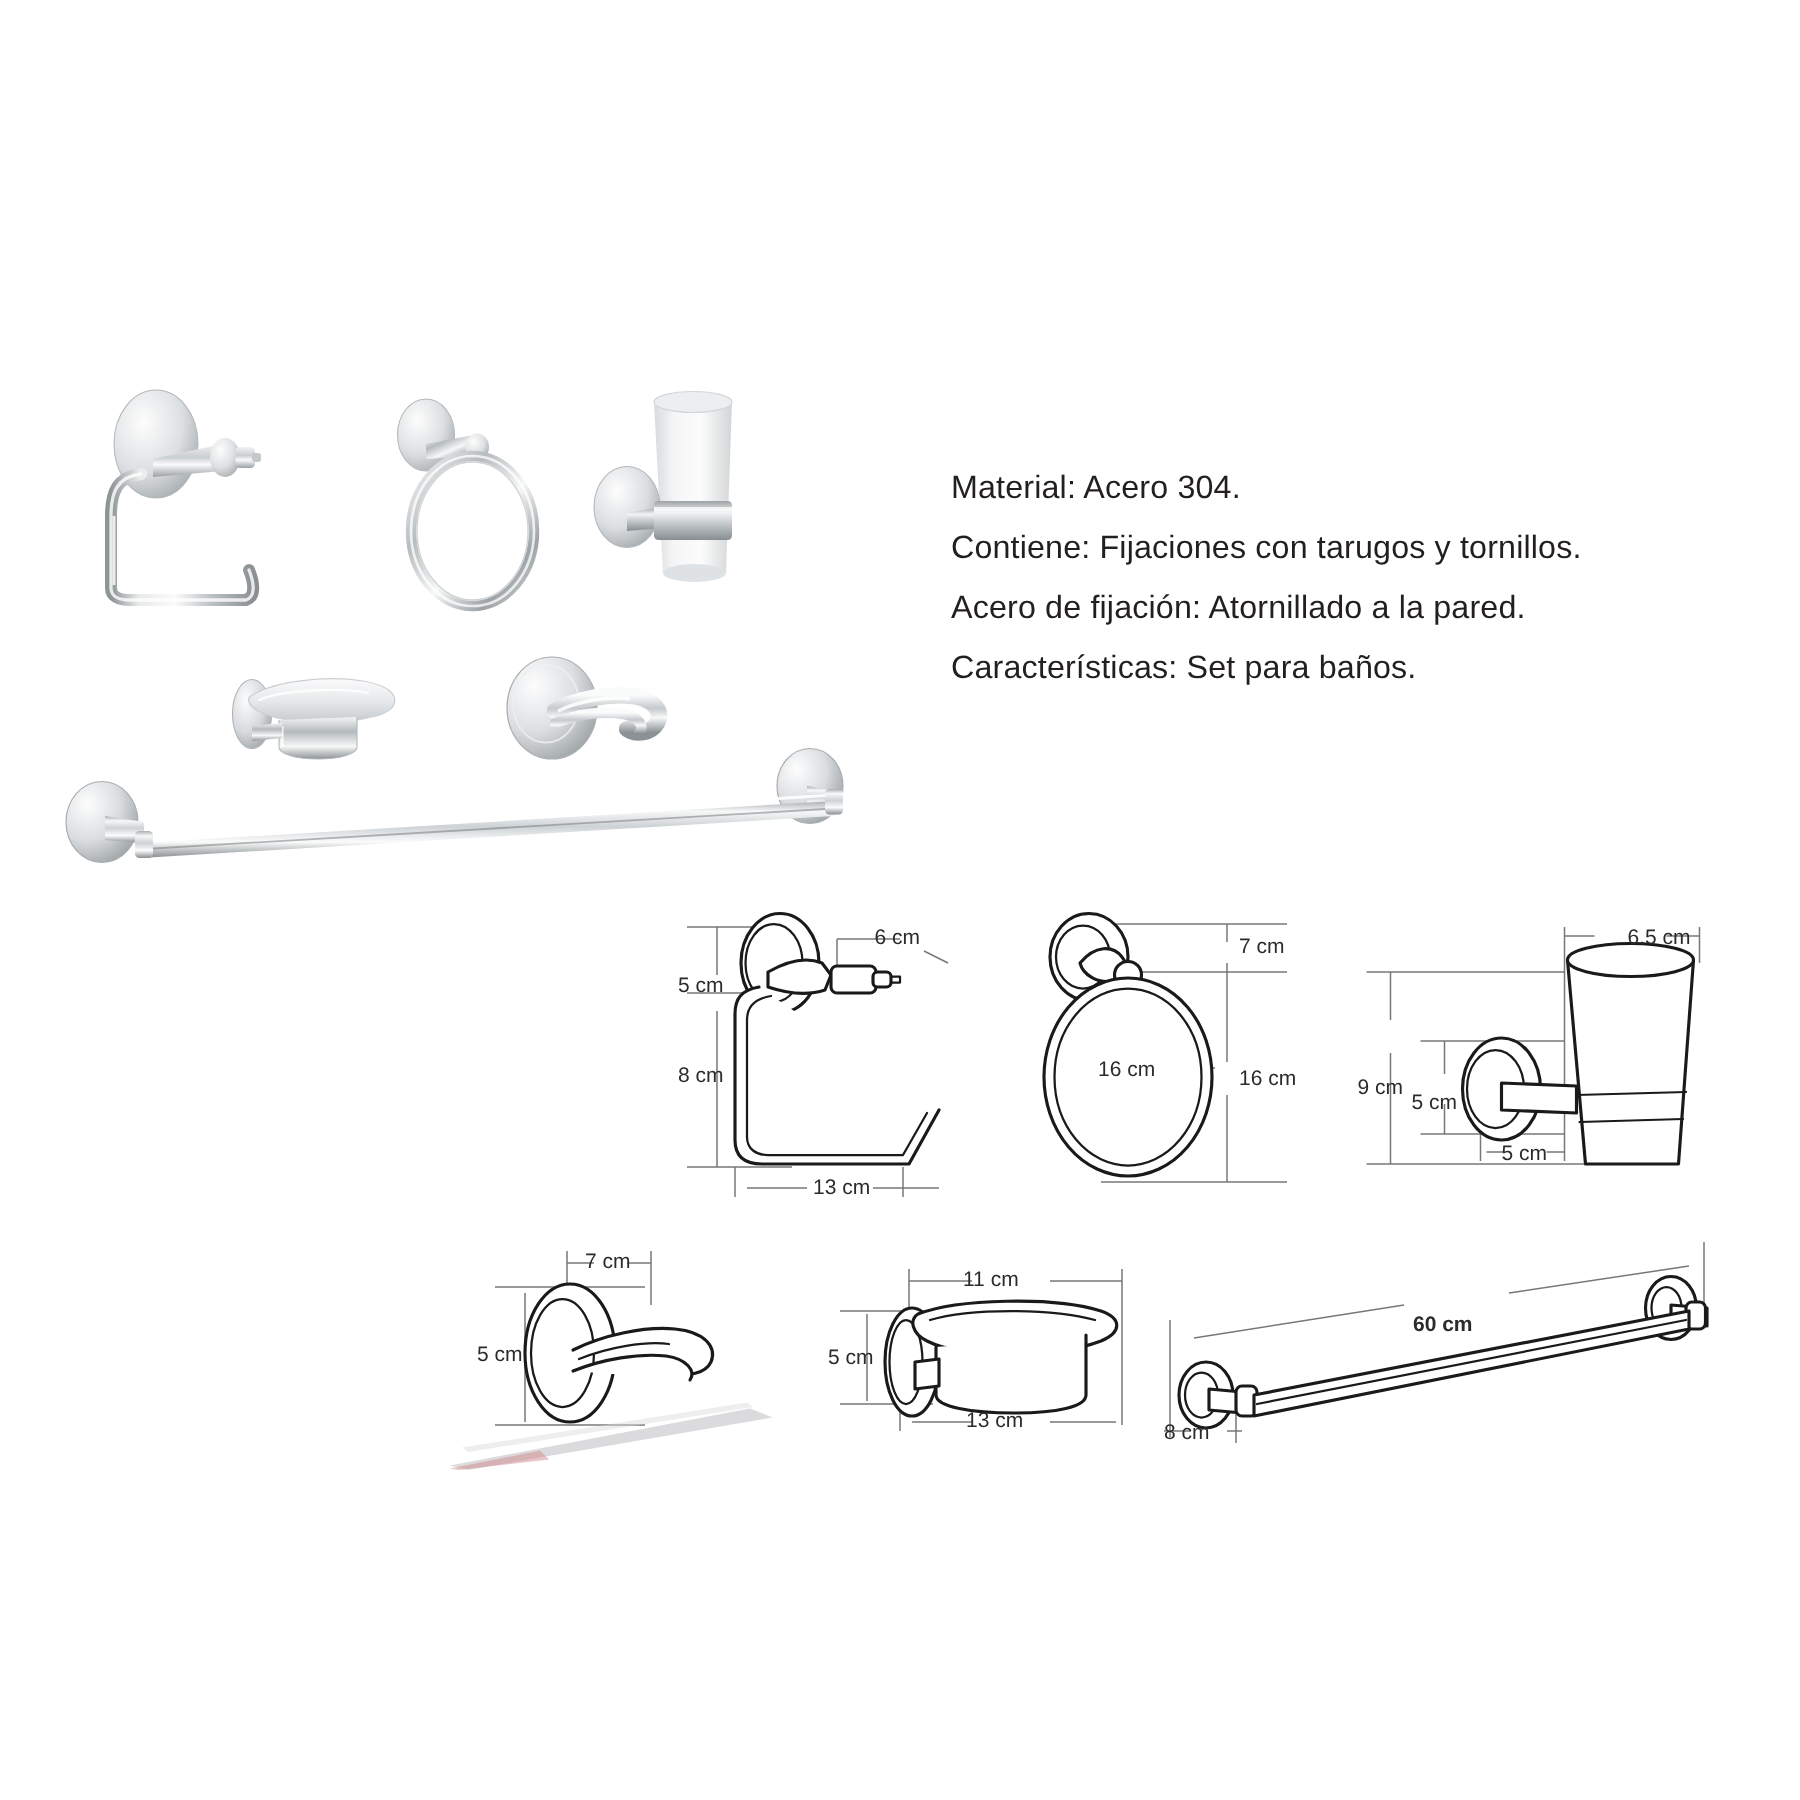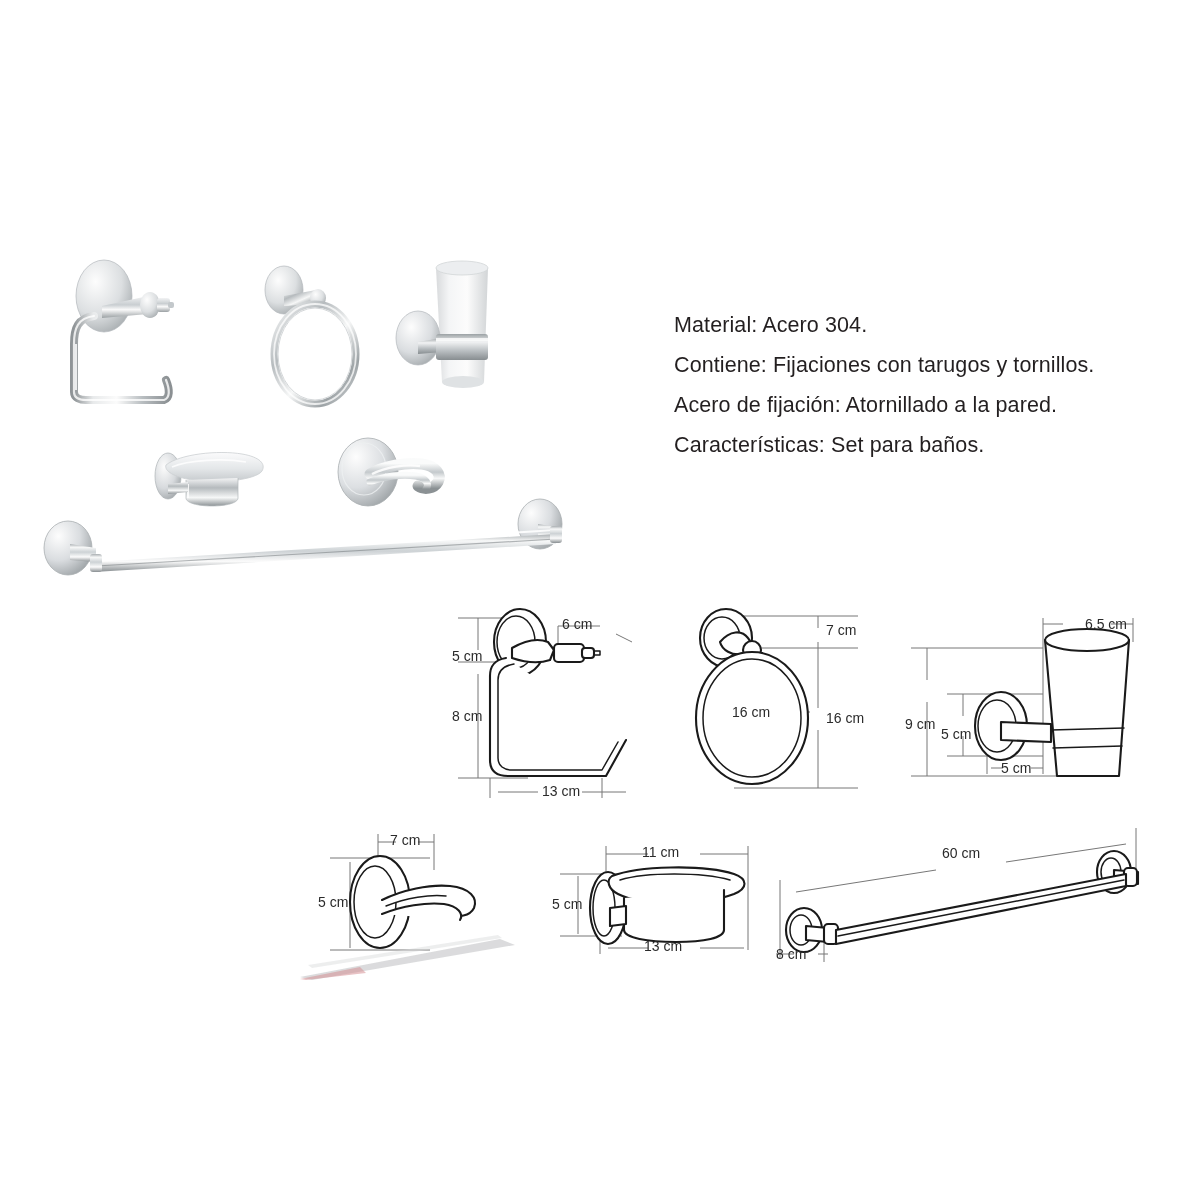--- a/index.html
+++ b/index.html
@@ -19,21 +19,20 @@
     left: 634px; top: 305px;
     width: 520px;
   }
   .spec-line {
     font-family: "Liberation Sans", sans-serif;
     font-size: 21.5px;
     line-height: 40px;
     color: #231f20;
     letter-spacing: 0.1px;
     white-space: nowrap;
-    margin-left: 40px;
   }
 
   
   .photo { position: absolute; }
 
   
   .tech { position: absolute; }
   .dim-label {
     position: absolute;
     font-family: "Liberation Sans", sans-serif;
@@ -267,21 +266,21 @@
 
       <path class="outline" d="M62,48 C76,40 88,38 98,42 L104,50 L100,60 C88,64 74,62 62,58 Z"></path>
       <rect class="outline" x="104" y="44" width="30" height="18" rx="4"></rect>
       <rect class="outline" x="132" y="48" width="12" height="10" rx="3"></rect>
       <path class="outline-thin" d="M144,51 L150,51 L150,55 L144,55"></path>
 
       <path class="outline" d="M56,58 C44,60 40,66 40,76 L40,160 C40,172 48,176 58,176 L156,176 L176,140" fill="none"></path>
       <path class="outline-thin" d="M64,64 C52,66 48,72 48,80 L48,158 C48,166 54,170 62,170 L152,170 L168,142" fill="none"></path>
     </svg>
     <div class="dim-label" style="left:2px; top:48px;">5 cm</div>
-    <div class="dim-label" style="left:112px; top:16px;text-align:right;">6 cm</div>
+    <div class="dim-label" style="left:133px; top:16px;text-align:right;">6 cm</div>
     <div class="dim-label" style="left:2px; top:108px;">8 cm</div>
     <div class="dim-label" style="left:92px; top:183px;">13 cm</div>
   </div>
 
   <div class="tech" style="left:668px; top:600px; width:230px; height:195px;">
     <svg width="230" height="195" viewBox="0 0 230 195">
       <line class="ln-thin" x1="66" y1="16" x2="190" y2="16"></line>
       <line class="ln-thin" x1="66" y1="48" x2="190" y2="48"></line>
       <line class="ln-thin" x1="150" y1="16" x2="150" y2="28"></line>
       <line class="ln-thin" x1="150" y1="42" x2="150" y2="48"></line>
@@ -402,17 +401,17 @@
       <ellipse class="outline-thin" cx="35" cy="108" rx="11" ry="15"></ellipse>
       <path class="outline" d="M40,104 L62,106 L62,120 L40,118 Z"></path>
       <rect class="outline" x="58" y="102" width="14" height="20" rx="4"></rect>
       <ellipse class="outline" cx="348" cy="50" rx="17" ry="21"></ellipse>
       <ellipse class="outline-thin" cx="345" cy="50" rx="10" ry="14"></ellipse>
       <path class="outline" d="M348,48 L372,50 L372,62 L348,60 Z"></path>
       <rect class="outline" x="358" y="46" width="13" height="18" rx="4"></rect>
       <path class="outline" d="M70,108 L360,52 L360,64 L70,122 Z"></path>
       <path class="outline-thin" d="M72,114 L358,58"></path>
     </svg>
-    <div class="dim-label" style="left:176px; top:23px;">60 cm</div>
+    <div class="dim-label" style="left:176px; top:52px;font-weight:bold;">60 cm</div>
     <div class="dim-label" style="left:10px; top:124px;">8 cm</div>
   </div>
 
 </div>
 
 </body></html>

